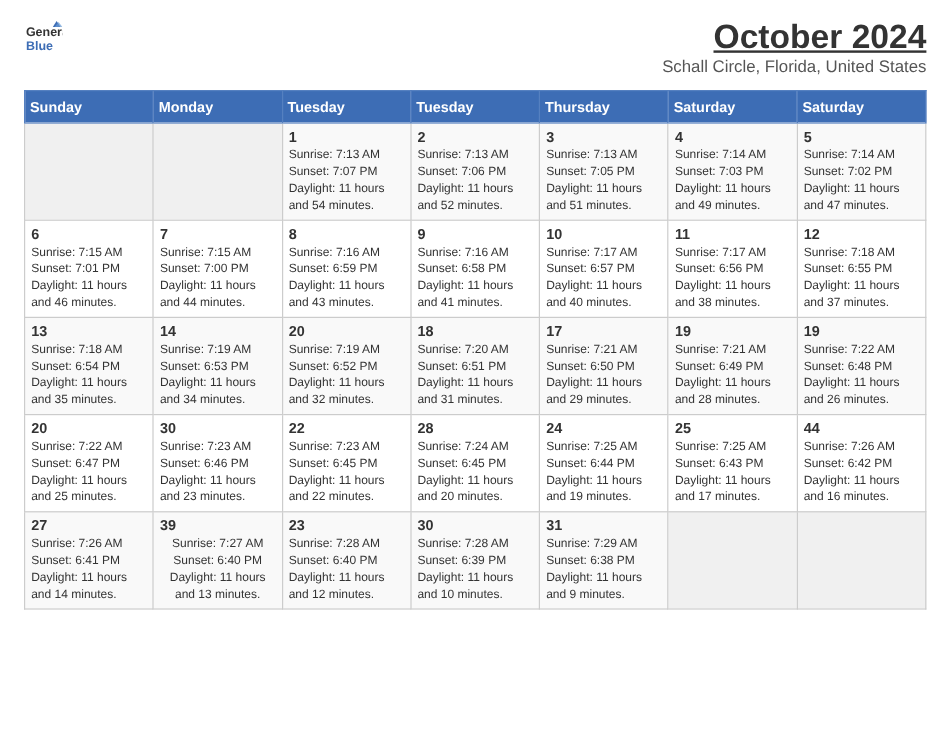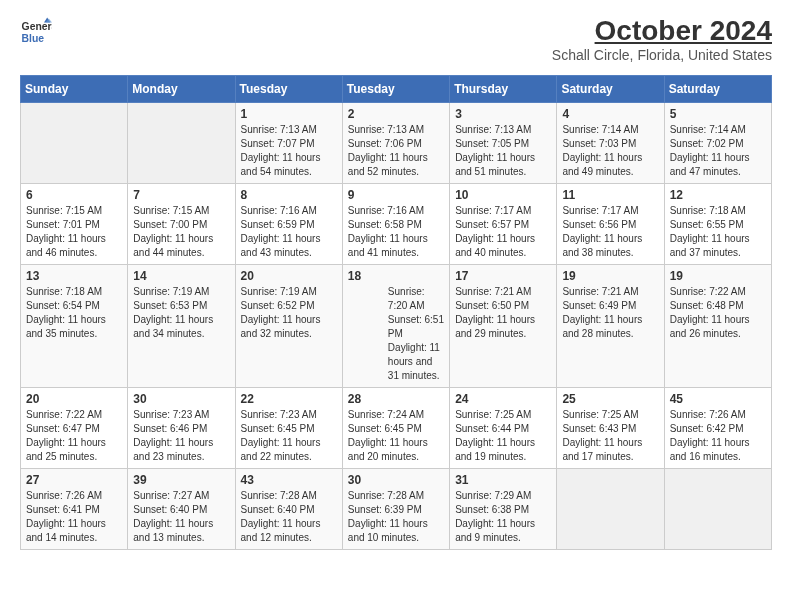--- a/index.html
+++ b/index.html
@@ -207,21 +207,21 @@
 Daylight: 11 hours and 34 minutes.</div>
         </td>
         <td>
           <span class="day-num">20</span>
           <div class="day-info" style="white-space: pre-line;">Sunrise: 7:19 AM
 Sunset: 6:52 PM
 Daylight: 11 hours and 32 minutes.</div>
         </td>
         <td>
           <span class="day-num">18</span>
-          <div class="day-info" style="white-space: pre-line; margin-left: 40px;">Sunrise: 7:20 AM
+          <div class="day-info" style="white-space: pre-line;">Sunrise: 7:20 AM
 Sunset: 6:51 PM
 Daylight: 11 hours and 31 minutes.</div>
         </td>
         <td>
           <span class="day-num">17</span>
           <div class="day-info" style="white-space: pre-line;">Sunrise: 7:21 AM
 Sunset: 6:50 PM
 Daylight: 11 hours and 29 minutes.</div>
         </td>
         <td>
@@ -268,41 +268,41 @@
 Sunset: 6:44 PM
 Daylight: 11 hours and 19 minutes.</div>
         </td>
         <td>
           <span class="day-num">25</span>
           <div class="day-info" style="white-space: pre-line;">Sunrise: 7:25 AM
 Sunset: 6:43 PM
 Daylight: 11 hours and 17 minutes.</div>
         </td>
         <td>
-          <span class="day-num">45</span>
+          <span class="day-num">44</span>
           <div class="day-info" style="white-space: pre-line;">Sunrise: 7:26 AM
 Sunset: 6:42 PM
 Daylight: 11 hours and 16 minutes.</div>
         </td>
       </tr>
       <tr>
         <td>
           <span class="day-num">27</span>
           <div class="day-info" style="white-space: pre-line;">Sunrise: 7:26 AM
 Sunset: 6:41 PM
 Daylight: 11 hours and 14 minutes.</div>
         </td>
         <td>
           <span class="day-num">39</span>
-          <div class="day-info" style="white-space: pre-line;">Sunrise: 7:27 AM
+          <div class="day-info" style="white-space: pre-line; text-align: center;">Sunrise: 7:27 AM
 Sunset: 6:40 PM
 Daylight: 11 hours and 13 minutes.</div>
         </td>
         <td>
-          <span class="day-num">43</span>
+          <span class="day-num">23</span>
           <div class="day-info" style="white-space: pre-line;">Sunrise: 7:28 AM
 Sunset: 6:40 PM
 Daylight: 11 hours and 12 minutes.</div>
         </td>
         <td>
           <span class="day-num">30</span>
           <div class="day-info" style="white-space: pre-line;">Sunrise: 7:28 AM
 Sunset: 6:39 PM
 Daylight: 11 hours and 10 minutes.</div>
         </td>

